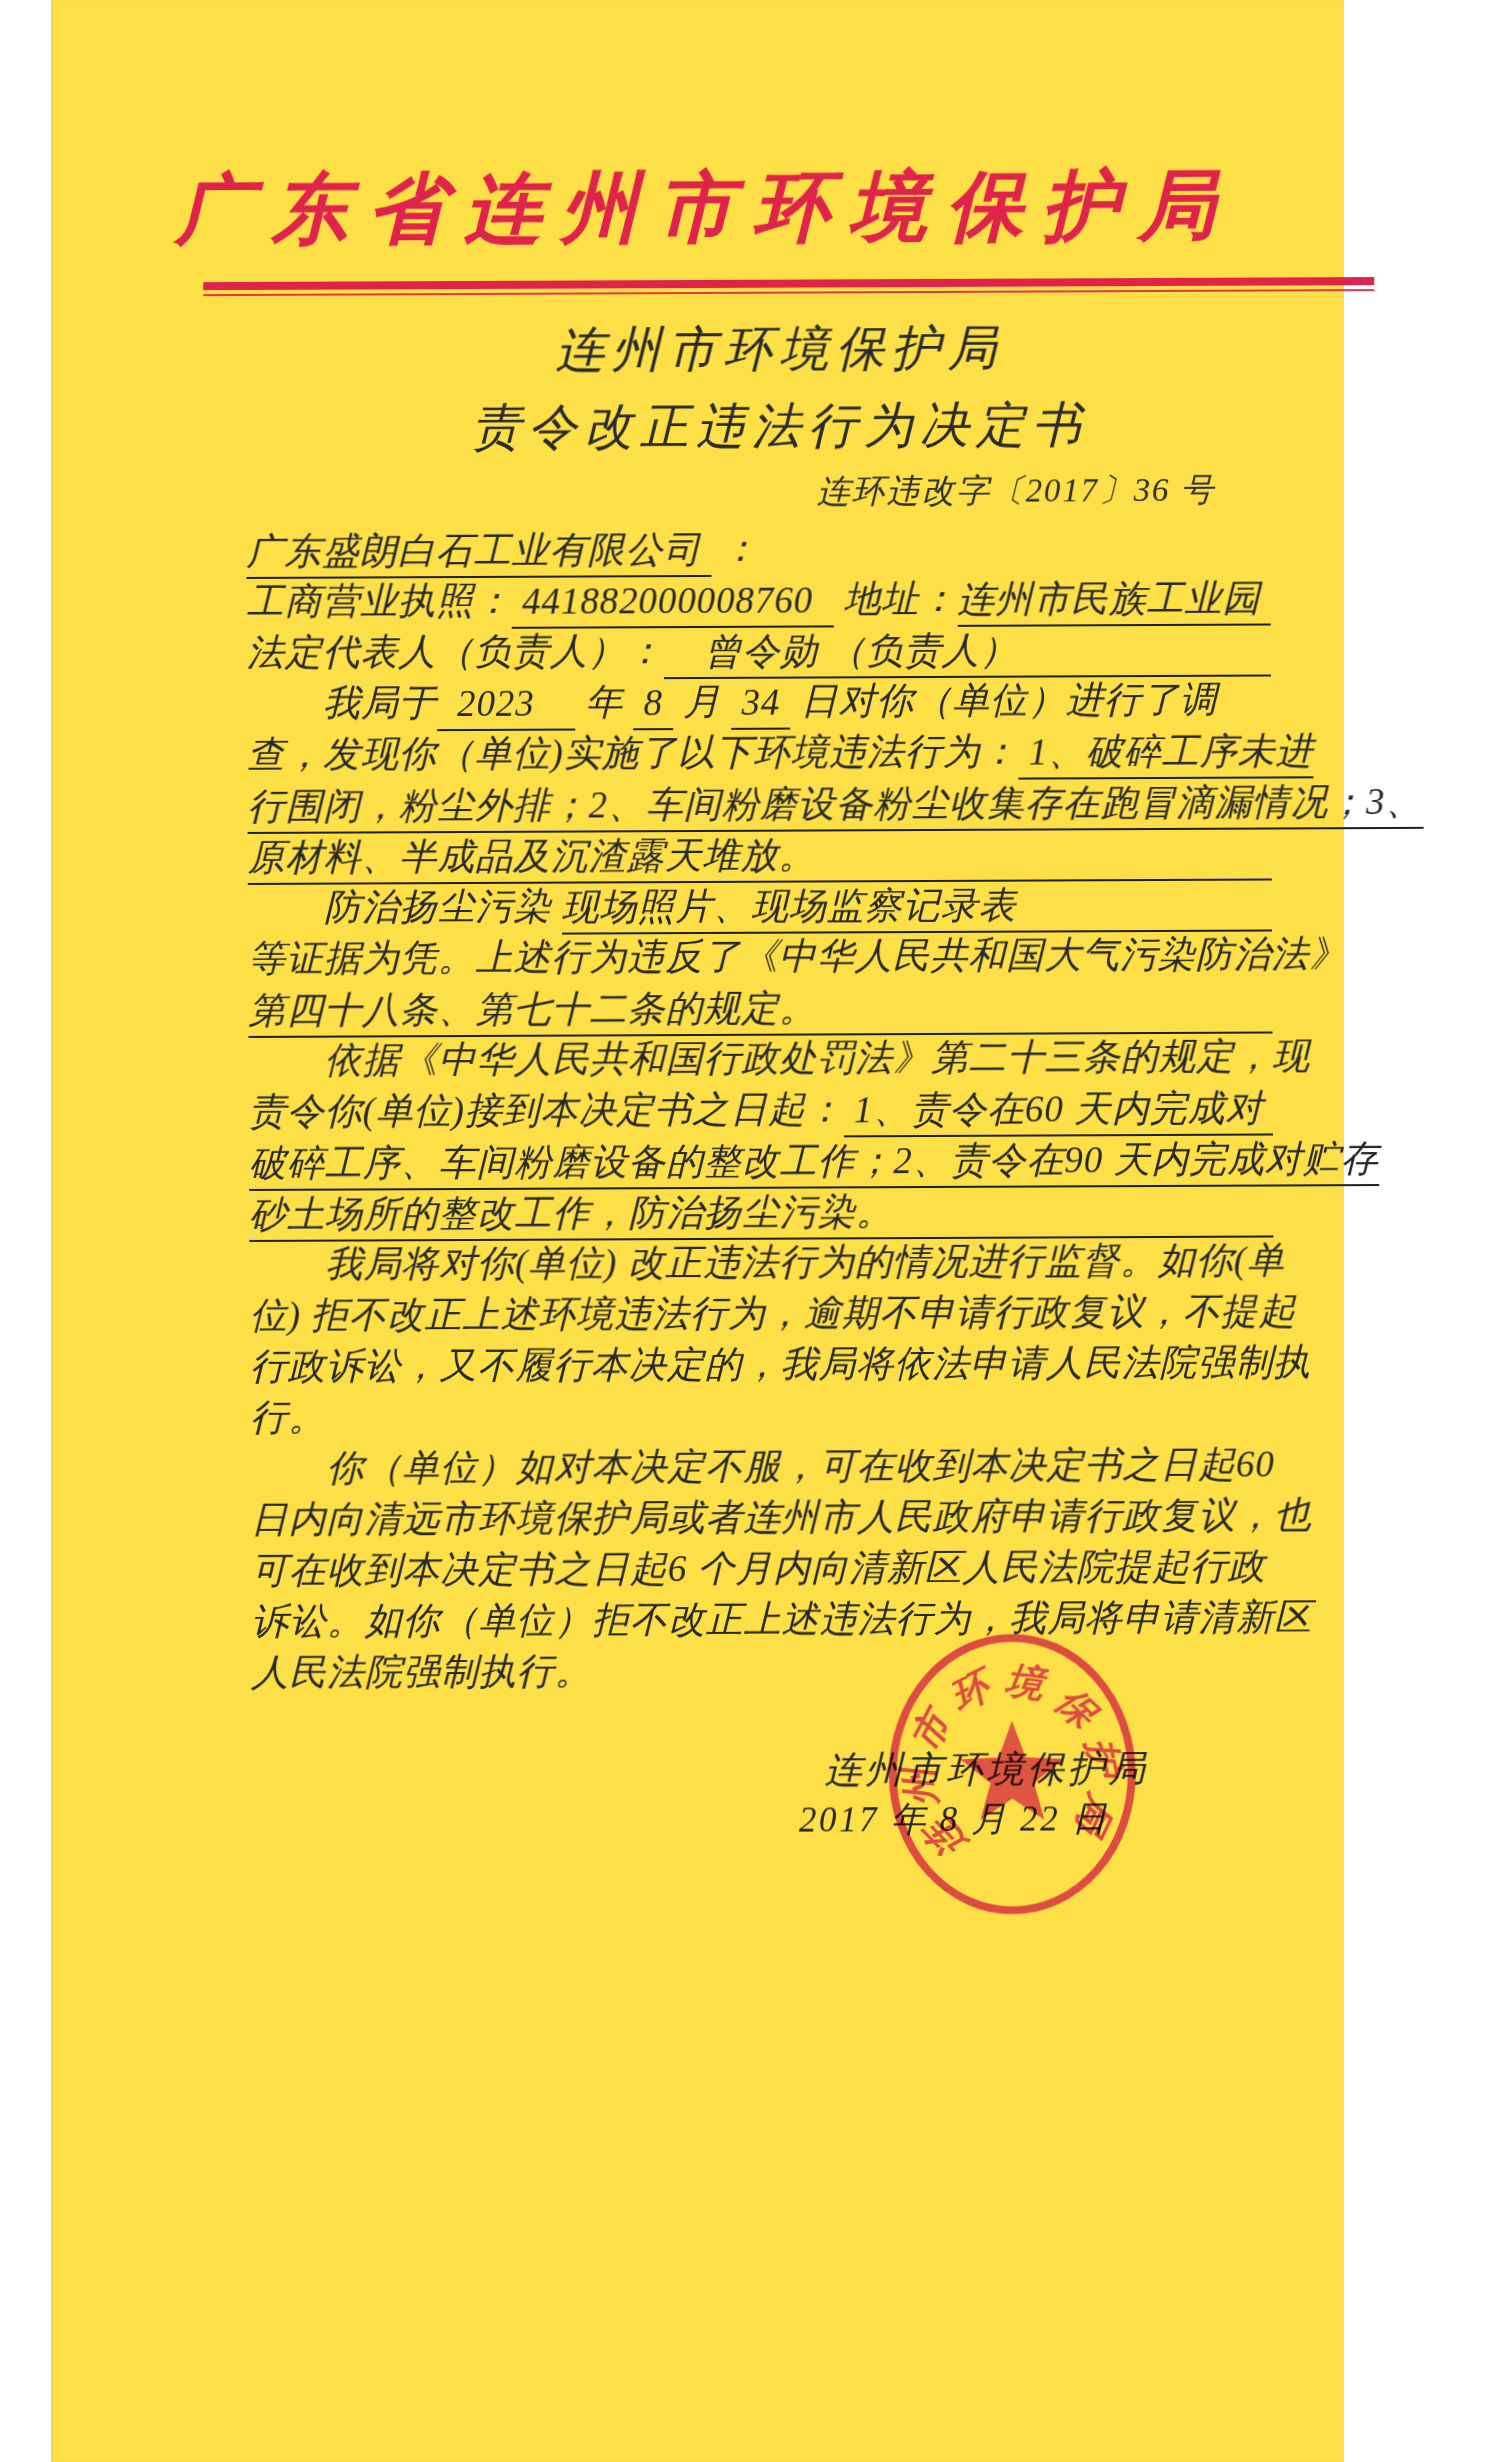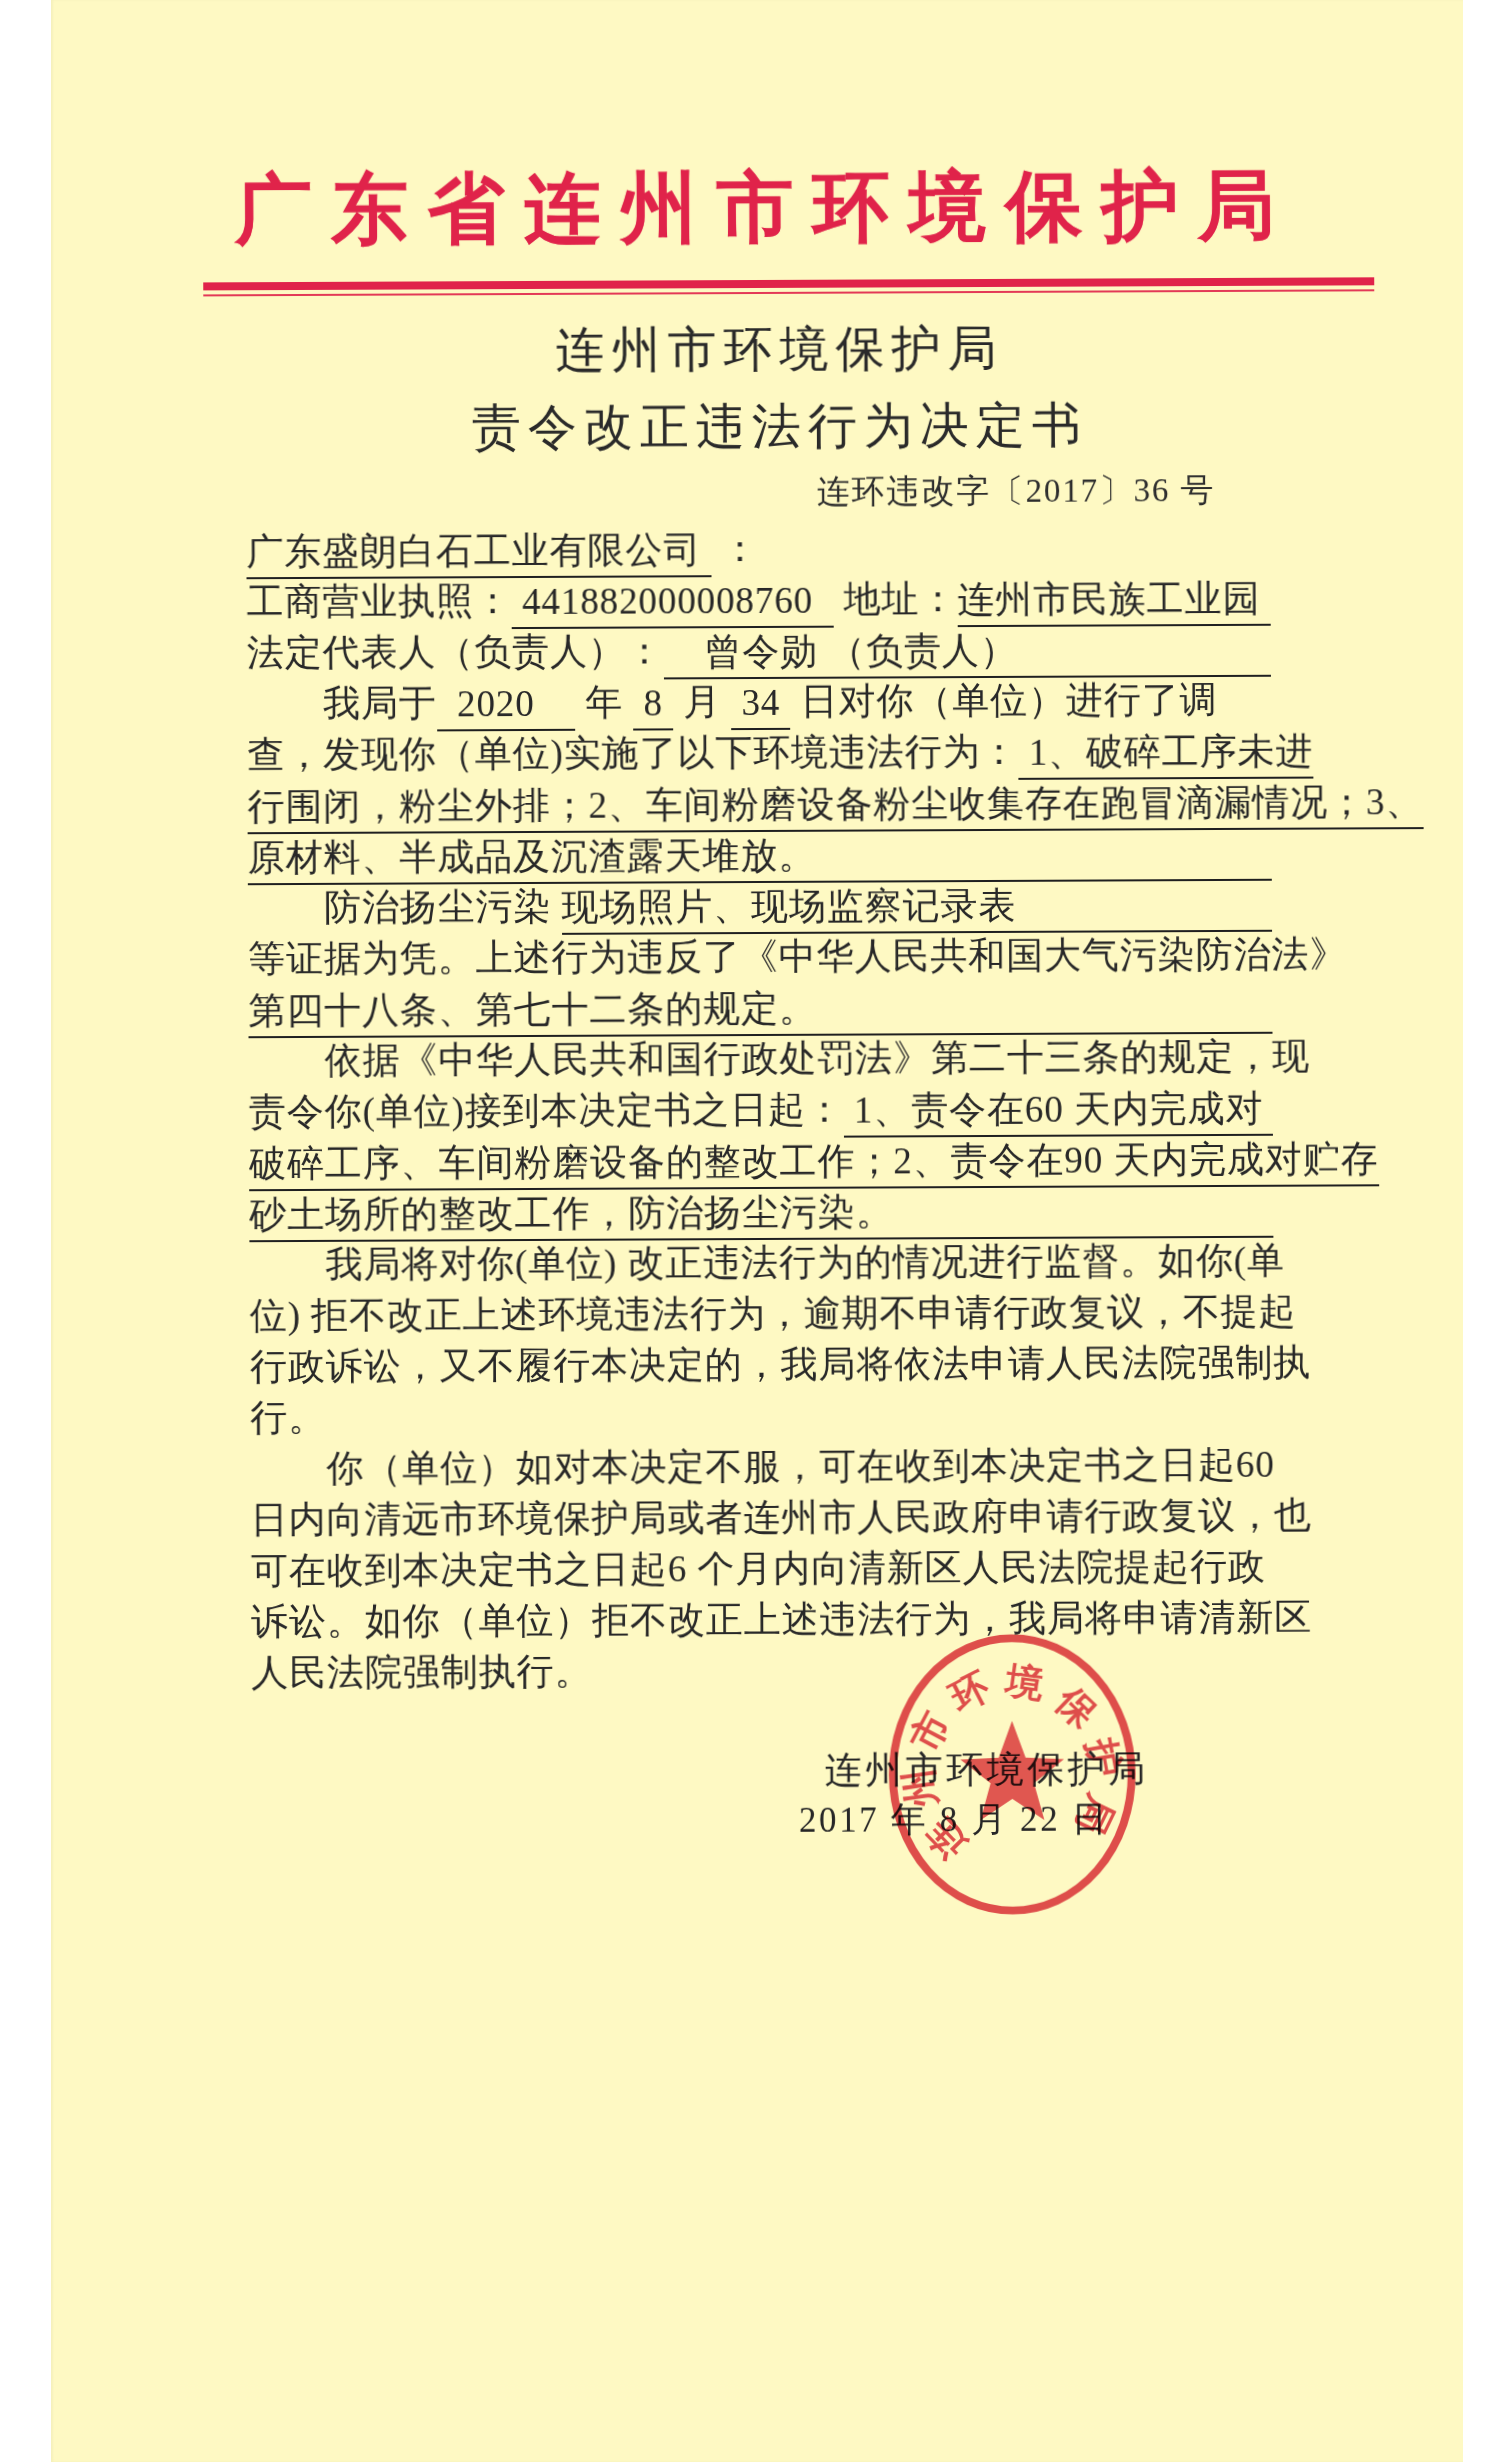--- a/index.html
+++ b/index.html
@@ -2,23 +2,24 @@
 <html style="font-size:14px"><head>
 <meta charset="utf-8">
 <style>
   html,body{margin:0;padding:0;}
   body{
     width:1495px;height:2462px;position:relative;
     background:#ffffff;overflow:hidden;
     font-family:"Liberation Serif","DejaVu Serif",serif;
   }
   .paper{
-    position:absolute;left:51px;top:0;width:1412px;height:2462px;
-    background:#fef9c3;
+    position:absolute;left:51px;top:0;width:1293px;height:2462px;
+    background:#fde047;
     box-shadow:inset 1.8px 0 2.6px rgba(0,0,0,0.04);
+    font-style:italic;
   }
   .sheet{
     position:absolute;left:0;top:0;width:100%;height:100%;
     transform:rotate(-0.25deg);transform-origin:50% 28%;
   }
   
   .letterhead{
     position:absolute;top:157px;left:0;width:100%;
     text-align:center;font-size:77px;font-weight:bold;
     letter-spacing:19.3px;text-indent:19.3px;color:#e0234a;
@@ -101,21 +102,21 @@
           <span class="seg u">连州市民族工业园</span>
           <span class="ext"></span>
         </div>
       <div class="line">
           <span class="seg">法定代表人（负责人）：</span>
           <span class="seg u">    曾令勋 （负责人）</span>
           <span class="ext"></span>
         </div>
       <div class="line ind">
           <span class="seg">我局于</span>
-          <span class="seg u">  2020    </span>
+          <span class="seg u">  2023    </span>
           <span class="seg"> 年 </span>
           <span class="seg u"> 8 </span>
           <span class="seg"> 月 </span>
           <span class="seg u"> 34 </span>
           <span class="seg"> 日对你（单位）进行了调</span>
         </div>
       <div class="line">
           <span class="seg">查，发现你（单位)实施了以下环境违法行为：</span>
           <span class="seg u"> 1、破碎工序未进</span>
           <span class="ext"></span>

